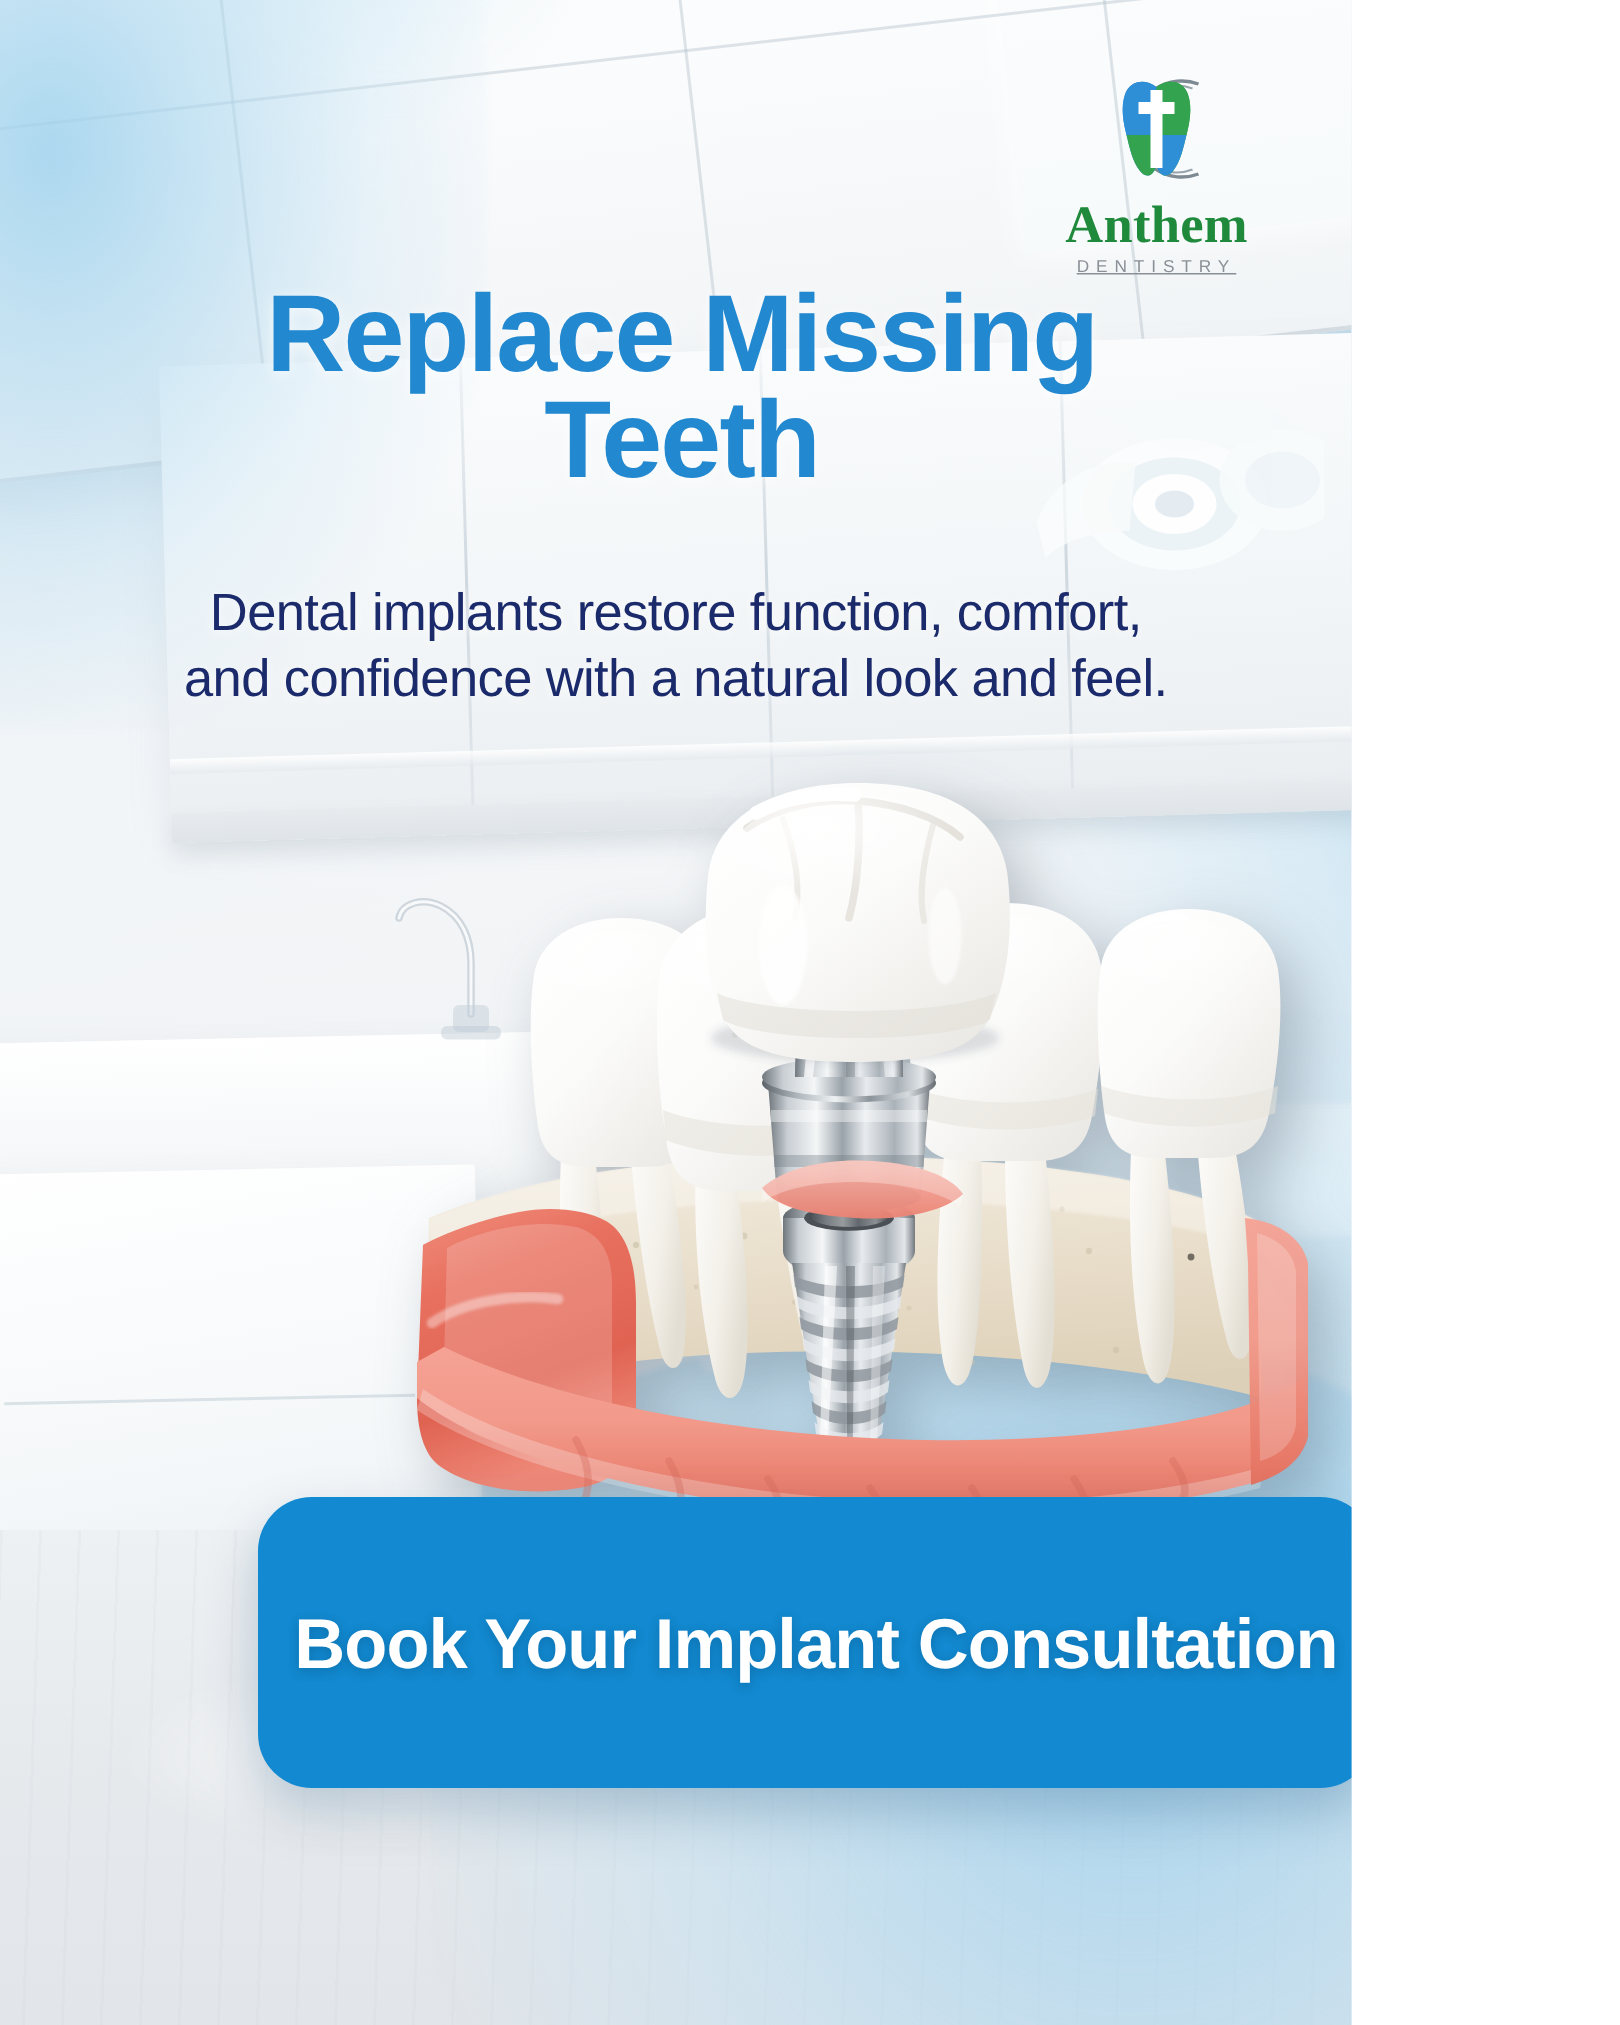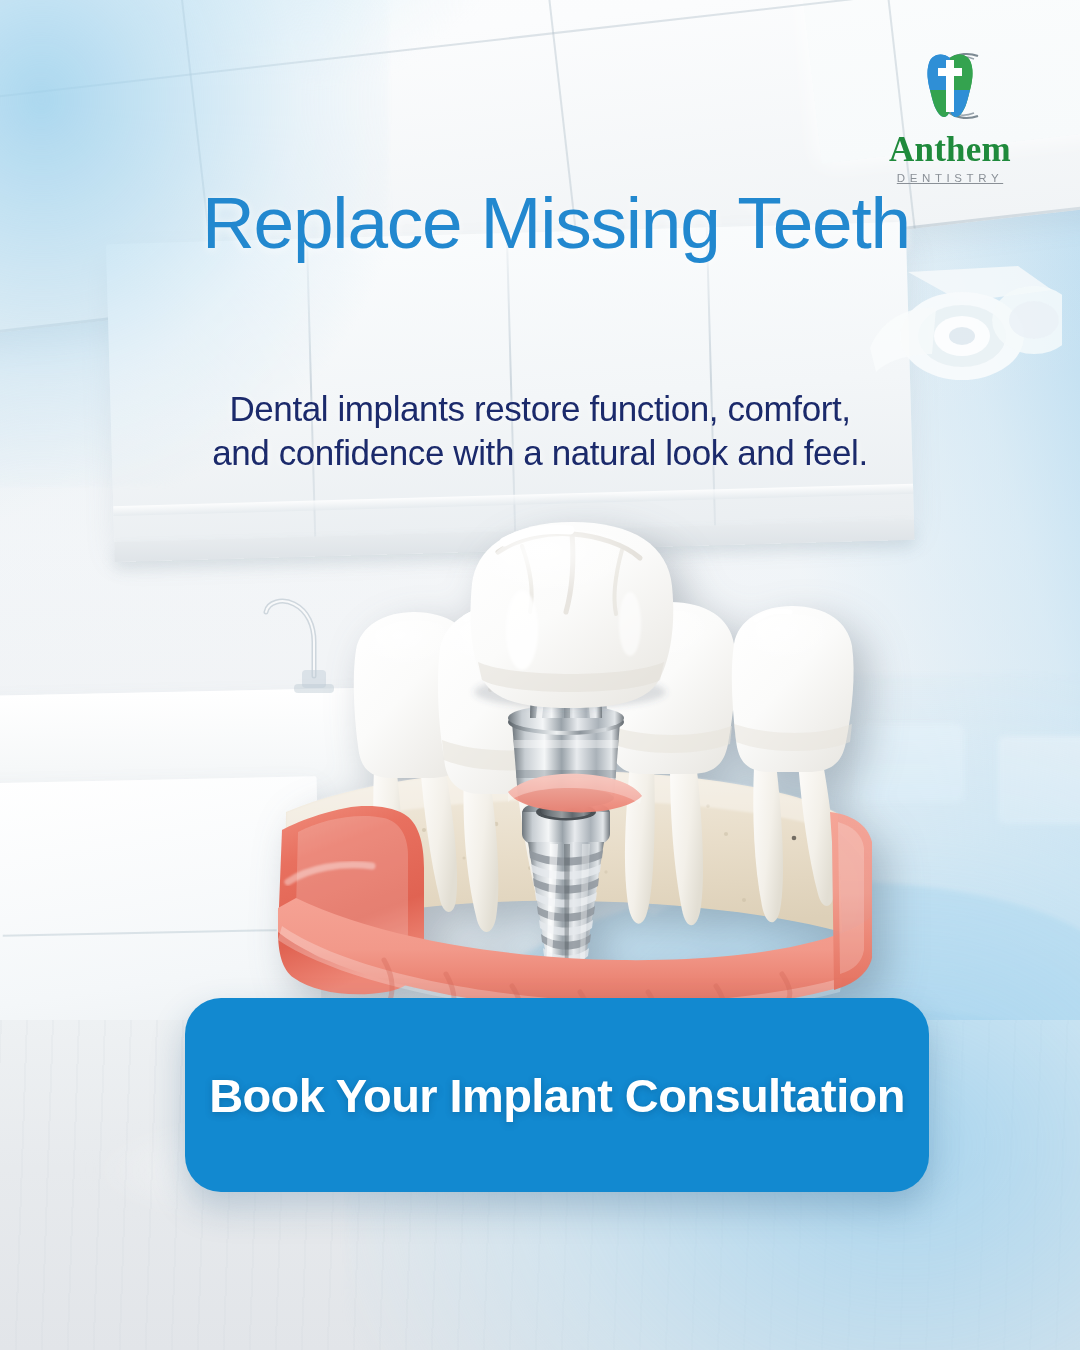--- a/index.html
+++ b/index.html
@@ -3,21 +3,21 @@
 <meta charset="utf-8">
 <style>
   * { margin:0; padding:0; box-sizing:border-box; }
   html, body {
     width:1080px; height:1350px;
     font-family:"Liberation Sans", sans-serif;
     overflow:hidden; background:#fff;
   }
 
   #poster{
-    position:relative; width:1080px; height:1350px; overflow:hidden;
+    position:relative; width:901px; height:1350px; overflow:hidden;
     background:#f2f4f6;
   }
 
   
   .bg{ position:absolute; inset:0; }
 
   .bg-base{
     position:absolute; inset:0;
     background:
       linear-gradient(160deg, rgba(176,214,234,.95) 0%, rgba(205,228,241,.55) 16%, rgba(236,243,247,.25) 30%, rgba(247,249,250,0) 44%),
@@ -142,23 +142,23 @@
     font-family:"Liberation Serif", serif;
     font-size:35px; font-weight:700; color:#1f8a3c; line-height:1;
     letter-spacing:.2px;
   }
   .logo-sub{
     font-size:11.5px; color:#8a9097; letter-spacing:4.6px;
     margin-top:5px; font-weight:400;text-decoration:underline;
   }
 
   .headline{
-    position:absolute; left:16px; top:188px; width:100%;
+    position:absolute; left:4px; top:188px; width:100%;
     text-align:center; z-index:35;
-    font-size:73px; font-weight:400; line-height:.97;
+    font-size:73px; font-weight:700; line-height:.97;
     letter-spacing:-1.2px; color:#2288cf;
     text-shadow:0 2px 10px rgba(255,255,255,.7);
     padding:0 76px;
   }
 
   .subhead{
     position:absolute; left:0; top:372px; width:100%;
     text-align:center; z-index:35;
     font-size:35px; font-weight:400; line-height:1.26;
     color:#1b2a6b; letter-spacing:-.4px;
@@ -169,21 +169,21 @@
 
   
   .model{
     position:absolute; left:178px; top:512px; width:716px; height:572px; z-index:20;
     filter:drop-shadow(14px 16px 20px rgba(60,75,90,.32));
   }
   .model svg{ width:100%; height:100%; display:block; }
 
   
   .cta{
-    position:absolute; left:185px; top:998px; width:744px; height:194px;
+    position:absolute; left:172px; top:998px; width:744px; height:194px;
     background:#1289d0; border-radius:36px; z-index:30;
     box-shadow:0 16px 34px rgba(40,90,130,.28);
     display:flex; align-items:center; justify-content:center;
   }
   .cta-label{
     color:#ffffff; font-size:47px; font-weight:700; letter-spacing:-.6px;
     text-shadow:0 2px 7px rgba(0,60,100,.3);
     white-space:nowrap;
   }
 </style>

